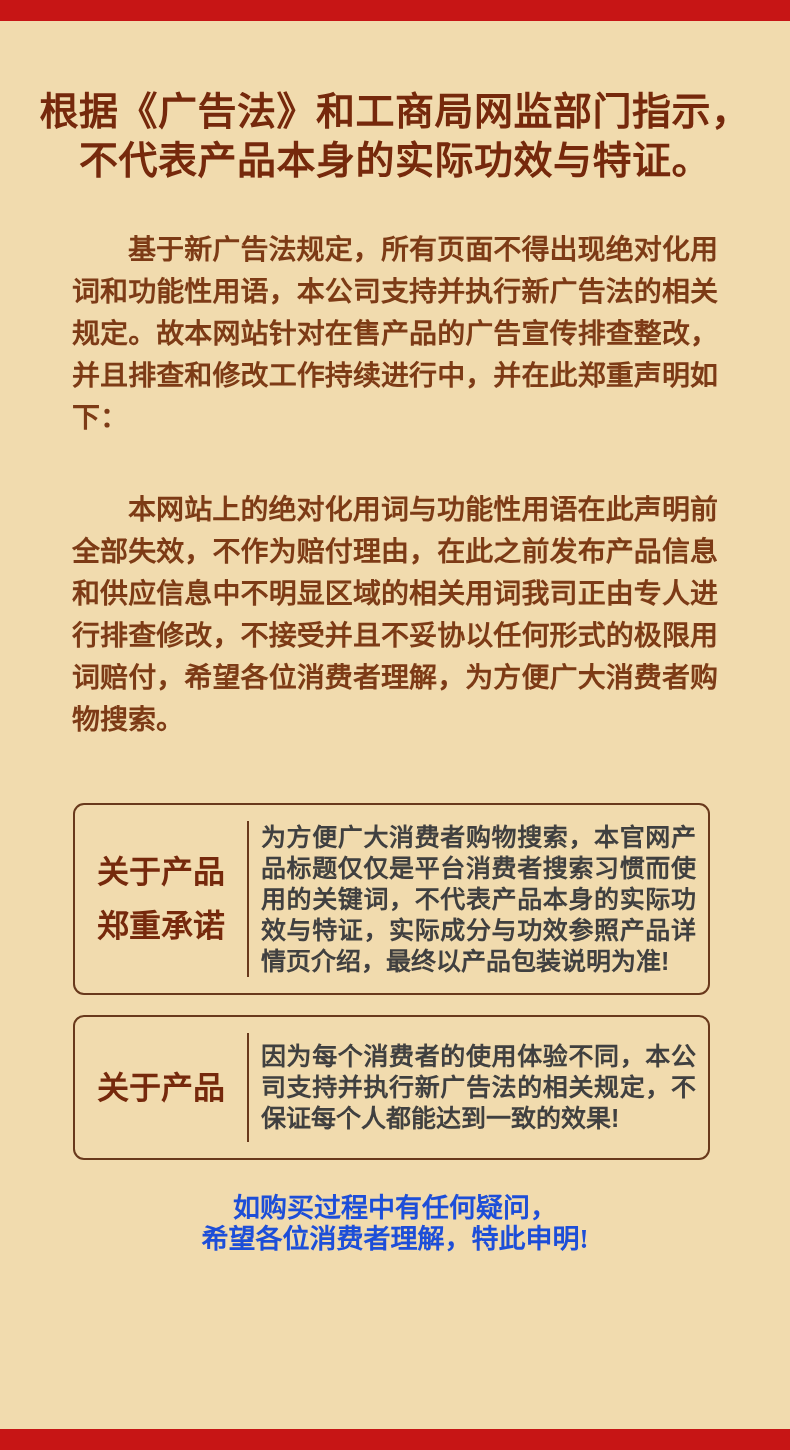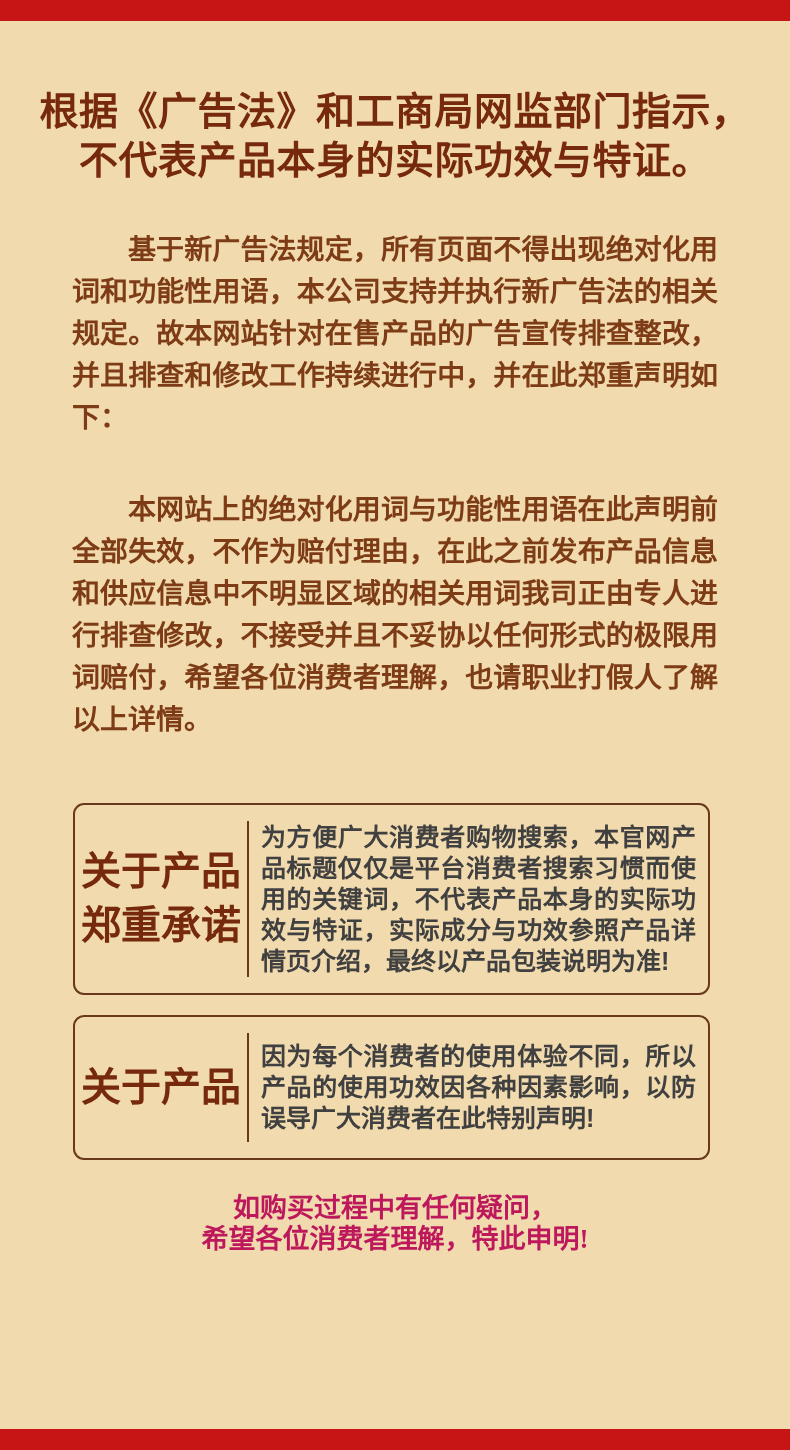--- a/index.html
+++ b/index.html
@@ -65,21 +65,21 @@
     align-items: center;
     background: transparent;
   }
   .notice-box + .notice-box { margin-top: 20px; }
   .notice-box.h-tall { height: 192px; }
   .notice-box.h-short { height: 145px; }
 
   .box-label {
     flex: 0 0 172px;
     text-align: center;
-    font-size: 40px;
+    font-size: 32px;
     line-height: 54px;
     font-weight: bold;
     color: #76290c;
     font-family: "Liberation Serif", "DejaVu Serif", serif;
   }
   .box-divider {
     flex: 0 0 2px;
     align-self: stretch;
     margin: 16px 0;
     background: #69391c;
@@ -94,56 +94,56 @@
     color: #404040;
     text-align: justify;
   }
 
   .footer-note {
     margin-top: 33px;
     text-align: center;
     font-size: 27px;
     line-height: 31px;
     font-weight: bold;
-    color: #be185d;
+    color: #1d4ed8;
   }
   .footer-note .line { display: block; }
 </style>
 </head>
 <body>
 
 <div class="page">
   <div class="red-bar top"></div>
 
   <h1 class="title">
     <span class="line" style="display:block">根据《广告法》和工商局网监部门指示，</span>
     <span class="line" style="display:block">不代表产品本身的实际功效与特证。</span>
   </h1>
 
   <p class="para first">基于新广告法规定，所有页面不得出现绝对化用词和功能性用语，本公司支持并执行新广告法的相关规定。故本网站针对在售产品的广告宣传排查整改，并且排查和修改工作持续进行中，并在此郑重声明如下：</p>
 
-  <p class="para second">本网站上的绝对化用词与功能性用语在此声明前全部失效，不作为赔付理由，在此之前发布产品信息和供应信息中不明显区域的相关用词我司正由专人进行排查修改，不接受并且不妥协以任何形式的极限用词赔付，希望各位消费者理解，也请职业打假人了解以上详情。</p>
+  <p class="para second">本网站上的绝对化用词与功能性用语在此声明前全部失效，不作为赔付理由，在此之前发布产品信息和供应信息中不明显区域的相关用词我司正由专人进行排查修改，不接受并且不妥协以任何形式的极限用词赔付，希望各位消费者理解，为方便广大消费者购物搜索。</p>
 
   <div class="boxes">
 
     <div class="notice-box h-tall">
       <div class="box-label">
         <span style="display:block">关于产品</span>
         <span style="display:block">郑重承诺</span>
       </div>
       <div class="box-divider"></div>
       <div class="box-body">为方便广大消费者购物搜索，本官网产品标题仅仅是平台消费者搜索习惯而使用的关键词，不代表产品本身的实际功效与特证，实际成分与功效参照产品详情页介绍，最终以产品包装说明为准!</div>
     </div>
 
     <div class="notice-box h-short">
       <div class="box-label">
         <span style="display:block">关于产品</span>
       </div>
       <div class="box-divider"></div>
-      <div class="box-body">因为每个消费者的使用体验不同，所以产品的使用功效因各种因素影响，以防误导广大消费者在此特别声明!</div>
+      <div class="box-body">因为每个消费者的使用体验不同，本公司支持并执行新广告法的相关规定，不保证每个人都能达到一致的效果!</div>
     </div>
 
 
   </div>
 
   <div class="footer-note">
     <span class="line">如购买过程中有任何疑问，</span>
     <span class="line">希望各位消费者理解，特此申明!</span>
   </div>
 

